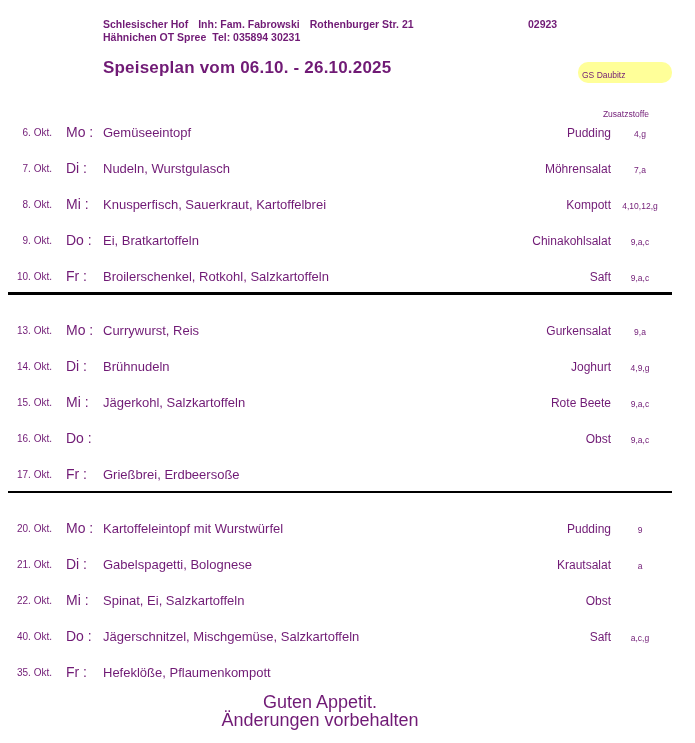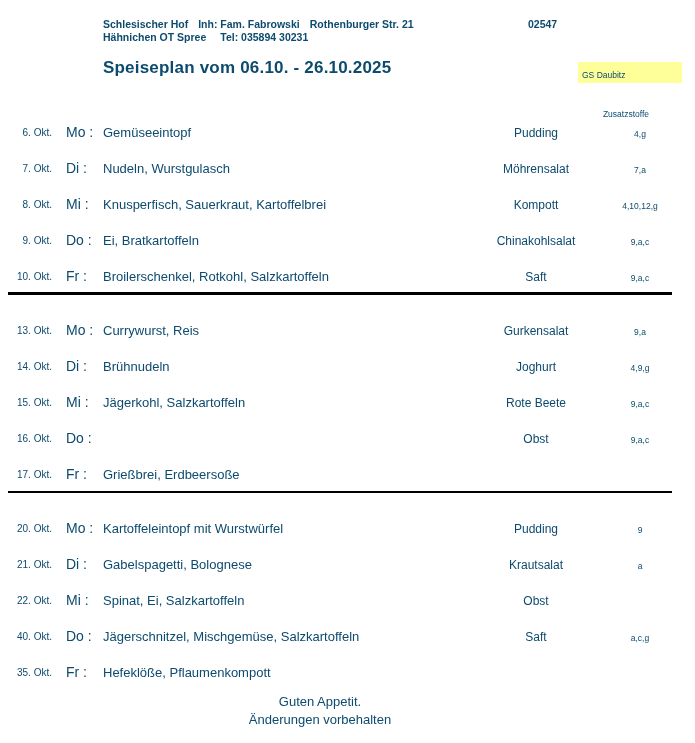--- a/index.html
+++ b/index.html
@@ -1,73 +1,74 @@
 <!DOCTYPE html>
 <html><head>
 <meta charset="utf-8">
 <style>
   html,body { margin:0; padding:0; background:#fff; }
   .page {
     position:relative; width:695px; height:743px; background:#ffffff;
-    font-family:"Liberation Sans", sans-serif; color:#0c4a6e; overflow:hidden;
+    font-family:"Liberation Sans", sans-serif; color:#701a75; overflow:hidden;
   }
   
   .addr { position:absolute; left:103px; top:18px; font-size:10.5px; font-weight:bold; line-height:12.5px; }
   .addr-line { display:flex; white-space:nowrap; }
   .addr-line1 { gap:10px; }
-  .addr-line2 { gap:14px; }
+  .addr-line2 { gap:6px; }
   .postal { position:absolute; left:528px; top:18px; font-size:10.5px; font-weight:bold; }
   
   .title { position:absolute; left:103px; top:58px; font-size:17px; font-weight:bold; letter-spacing:0.2px; }
   
   .note {
-    position:absolute; left:578px; top:62px; width:104px; height:21px;
+    position:absolute; left:578px; top:62px; width:94px; height:21px;
     background:#ffff99;
+    border-radius:10px;
   }
   .note span { position:absolute; left:4px; bottom:3px; font-size:8.5px; }
   
   .col-additives-header {
     position:absolute; left:585px; top:109px; width:82px;
     text-align:center; font-size:8.5px;
   }
   
   .row { position:absolute; left:0; width:695px; height:16px; }
   .row span { position:absolute; white-space:nowrap; }
   .c-date { left:8px;  top:3px; width:44px; text-align:right; font-size:10px; }
   .c-day  { left:66px; top:0;   font-size:14px; }
   .c-meal { left:103px; top:0.5px; font-size:13px; }
-  .c-side { left:461px; top:1.5px; width:150px; text-align:center; font-size:12px; }
+  .c-side { left:461px; top:1.5px; width:150px; text-align:right; font-size:12px; }
   .c-additives { left:599px; top:5px; width:82px; text-align:center; font-size:8.5px; }
   
   .sep { position:absolute; left:8px; width:664px; height:2px; background:#000; }
   .sep1 { top:292px; height:2.5px; }
   .sep2 { top:491px; }
   
   .footer {
     position:absolute; left:20px; top:693px; width:600px;
-    text-align:center; font-size:13px; line-height:18px;
+    text-align:center; font-size:18px; line-height:18px;
   }
 </style>
 </head>
 <body>
 
 <div class="page">
 
   <div class="addr">
     <div class="addr-line addr-line1">
       <span>Schlesischer Hof</span>
       <span>Inh: Fam. Fabrowski</span>
       <span>Rothenburger Str. 21</span>
     </div>
     <div class="addr-line addr-line2">
       <span>Hähnichen OT Spree</span>
       <span>Tel: 035894 30231</span>
     </div>
   </div>
-  <div class="postal">02547</div>
+  <div class="postal">02923</div>
 
   <div class="title">Speiseplan vom 06.10. - 26.10.2025</div>
 
   <div class="note">
     <span>GS Daubitz</span>
   </div>
 
   <div class="col-additives-header">Zusatzstoffe</div>
 
   <div id="rows">

